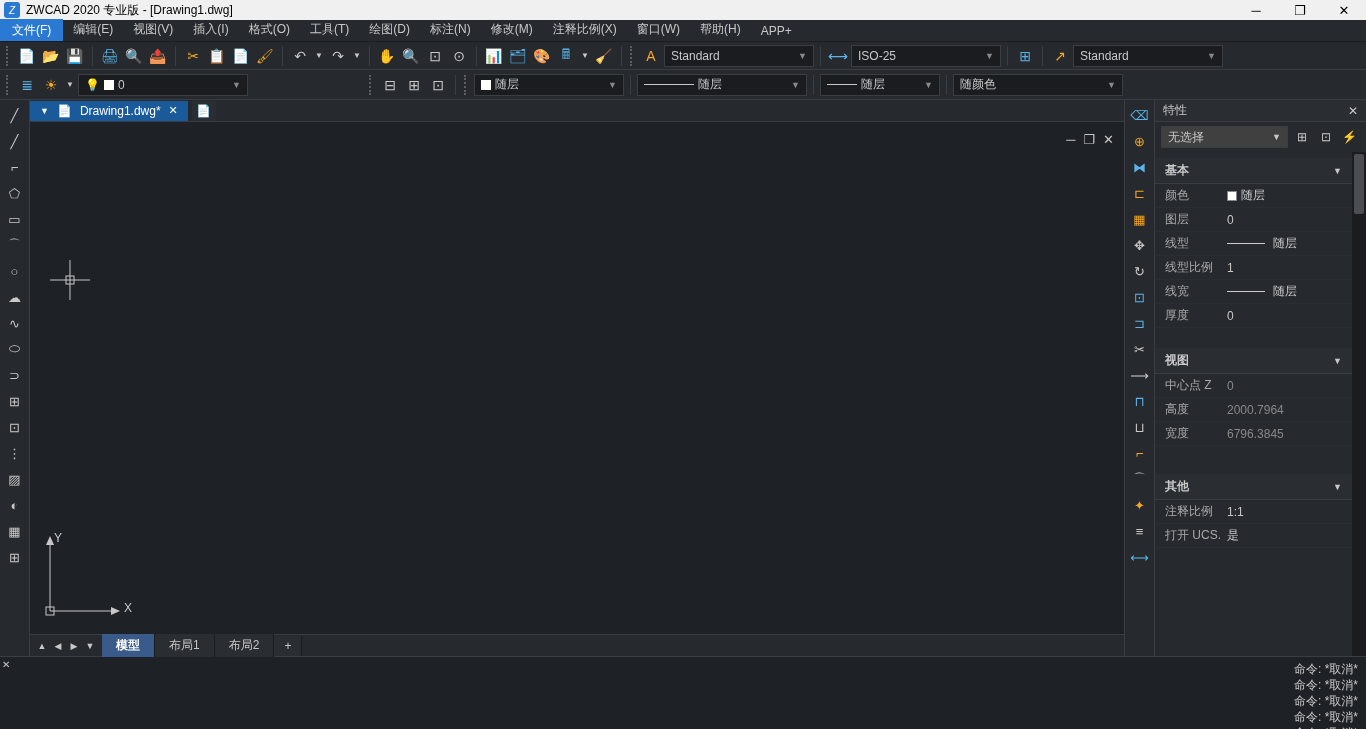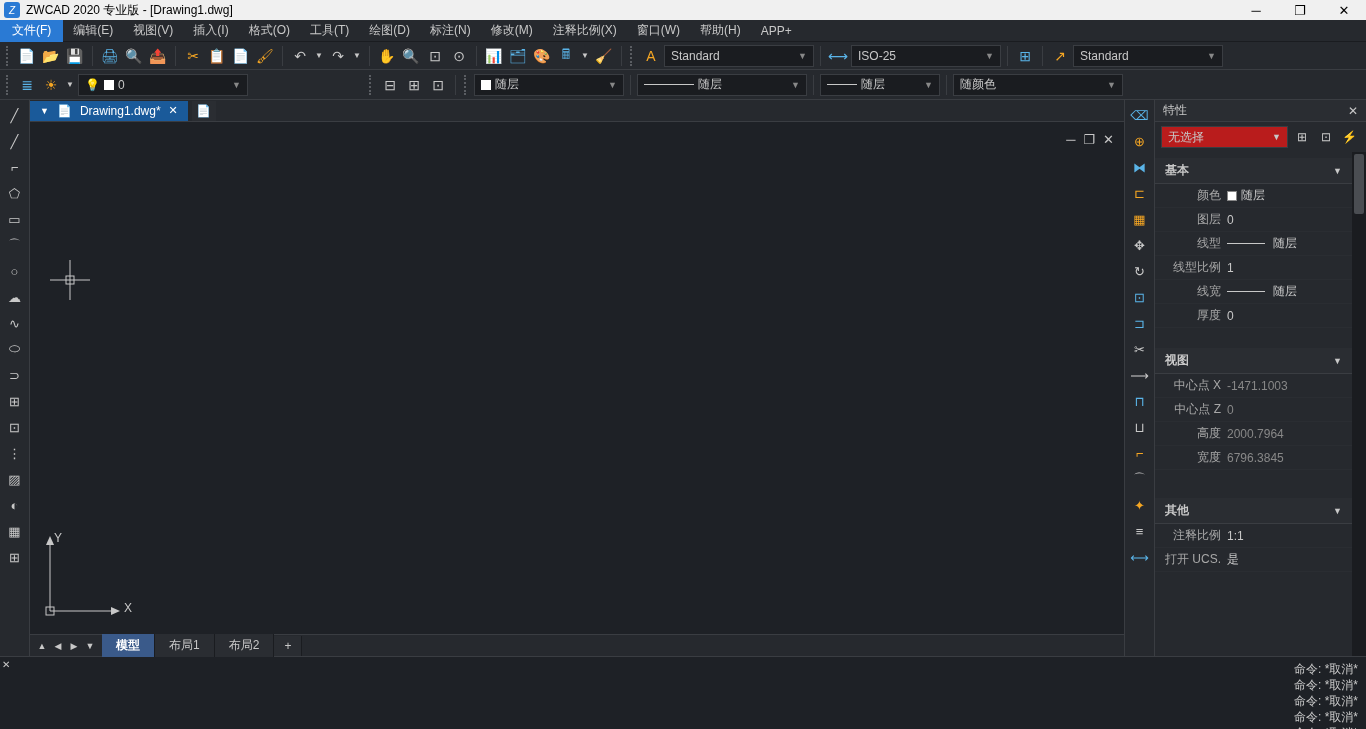--- a/index.html
+++ b/index.html
@@ -6,21 +6,21 @@
 body { background: #26292e; color: #c8c8c8; font-size: 12px; width: 1366px; height: 729px; overflow: hidden; }
 
 
 .title-bar { height: 20px; background: #f0f0f0; display: flex; align-items: center; justify-content: space-between; color: #000; }
 .title-bar .left { display: flex; align-items: center; gap: 6px; padding-left: 4px; }
 .title-bar .logo { width: 16px; height: 16px; background: #2a7ad4; border-radius: 3px; display: flex; align-items: center; justify-content: center; color: #fff; font-size: 10px; font-style: italic; }
 .title-bar .win-controls { display: flex; }
 .title-bar .win-btn { width: 44px; height: 20px; display: flex; align-items: center; justify-content: center; font-size: 13px; cursor: pointer; }
 
 
-.menu-bar { height: 22px; background: #26292e; display: flex; align-items: center; border-bottom: 1px solid #1a1c20; }
+.menu-bar { height: 22px; background: #26292e; display: flex; align-items: flex-end; border-bottom: 1px solid #1a1c20; }
 .menu-bar .file-menu { background: #2a7ad4; color: #fff; padding: 3px 12px; height: 22px; display: flex; align-items: center; }
 .menu-bar .menu-item { padding: 3px 10px; color: #c8c8c8; cursor: pointer; }
 
 
 .toolbar-area { background: #26292e; }
 .toolbar-row { height: 28px; display: flex; align-items: center; border-bottom: 1px solid #3a3d42; padding: 0 4px; gap: 2px; }
 .toolbar-row.second { height: 30px; }
 .tb-grip { width: 6px; height: 20px; border-left: 2px dotted #5a5d62; margin: 0 2px; }
 .tb-sep { width: 1px; height: 20px; background: #3a3d42; margin: 0 4px; }
 .tb-btn { width: 22px; height: 22px; display: flex; align-items: center; justify-content: center; cursor: pointer; font-size: 14px; }
@@ -52,29 +52,29 @@
 
 
 .right-toolbar { width: 30px; background: #26292e; border-left: 1px solid #3a3d42; display: flex; flex-direction: column; align-items: center; padding-top: 4px; gap: 4px; }
 .right-toolbar .tb-btn { width: 22px; height: 22px; font-size: 13px; }
 
 
 .props-panel { width: 212px; background: #26292e; border-left: 1px solid #3a3d42; display: flex; flex-direction: column; }
 .props-header { height: 22px; background: #2a2d32; display: flex; align-items: center; justify-content: space-between; padding: 0 8px; border-bottom: 1px solid #3a3d42; }
 .props-header .close-x { cursor: pointer; }
 .props-selector { height: 30px; display: flex; align-items: center; padding: 0 6px; gap: 4px; }
-.props-selector .sel-dd { flex: 1; background: #b91c1c; border: 1px solid #3a3d42; height: 22px; display: flex; align-items: center; justify-content: space-between; padding: 0 6px; }
+.props-selector .sel-dd { flex: 1; background: #404040; border: 1px solid #3a3d42; height: 22px; display: flex; align-items: center; justify-content: space-between; padding: 0 6px; }
 .props-selector .sel-btn { width: 20px; height: 20px; cursor: pointer; display: flex; align-items: center; justify-content: center; }
 .props-body { flex: 1; overflow-y: auto; position: relative; }
 .props-scrollbar { position: absolute; right: 0; top: 0; width: 14px; height: 100%; background: #1a1c20; }
 .props-scroll-thumb { position: absolute; right: 2px; top: 2px; width: 10px; height: 60px; background: #4a4d52; border-radius: 2px; }
 .props-section-hdr { background: #2a2d32; padding: 4px 10px; display: flex; justify-content: space-between; align-items: center; border-bottom: 1px solid #3a3d42; margin-top: 6px; font-weight: bold; width: calc(100% - 14px); }
 .props-section-hdr .arrow { font-size: 9px; }
 .props-row { display: flex; height: 24px; align-items: center; border-bottom: 1px solid #2a2d32; width: calc(100% - 14px); }
-.props-row .label { width: 66px; padding-left: 10px; color: #a8a8a8; overflow: hidden; white-space: nowrap; text-align: right; }
+.props-row .label { width: 66px; padding-left: 10px; color: #a8a8a8; overflow: hidden; white-space: nowrap; }
 .props-row .value { flex: 1; padding-left: 6px; color: #c8c8c8; display: flex; align-items: center; gap: 4px; }
 .props-row .swatch { width: 10px; height: 10px; background: #fff; border: 1px solid #888; }
 .props-row .line-sample { display: inline-block; width: 38px; border-top: 1px solid #c8c8c8; margin-right: 4px; }
 
 
 .command-area { height: 155px; background: #1e2126; border-top: 1px solid #3a3d42; display: flex; flex-direction: column; font-family: "SimSun", monospace; }
 .command-log { flex: 1; padding: 4px 8px; overflow: hidden; position: relative; }
 .command-log .close-x { position: absolute; left: 2px; top: 2px; font-size: 10px; cursor: pointer; }
 .command-log .log-line { line-height: 16px; color: #c8c8c8; padding-left: 12px; text-align: right; }
 
@@ -362,24 +362,20 @@
       <div class="props-row">
           <div class="label">厚度</div>
           <div class="value">0</div>
         </div>
 
       <div class="props-section-hdr" style="margin-top:20px">
           <span>视图</span>
           <span class="arrow">▼</span>
         </div>
       <div class="props-row">
-          <div class="label">中心点 X</div>
-          <div class="value" style="color:#888">-1471.1003</div>
-        </div>
-      <div class="props-row">
           <div class="label">中心点 Z</div>
           <div class="value" style="color:#888">0</div>
         </div>
       <div class="props-row">
           <div class="label">高度</div>
           <div class="value" style="color:#888">2000.7964</div>
         </div>
       <div class="props-row">
           <div class="label">宽度</div>
           <div class="value" style="color:#888">6796.3845</div>

